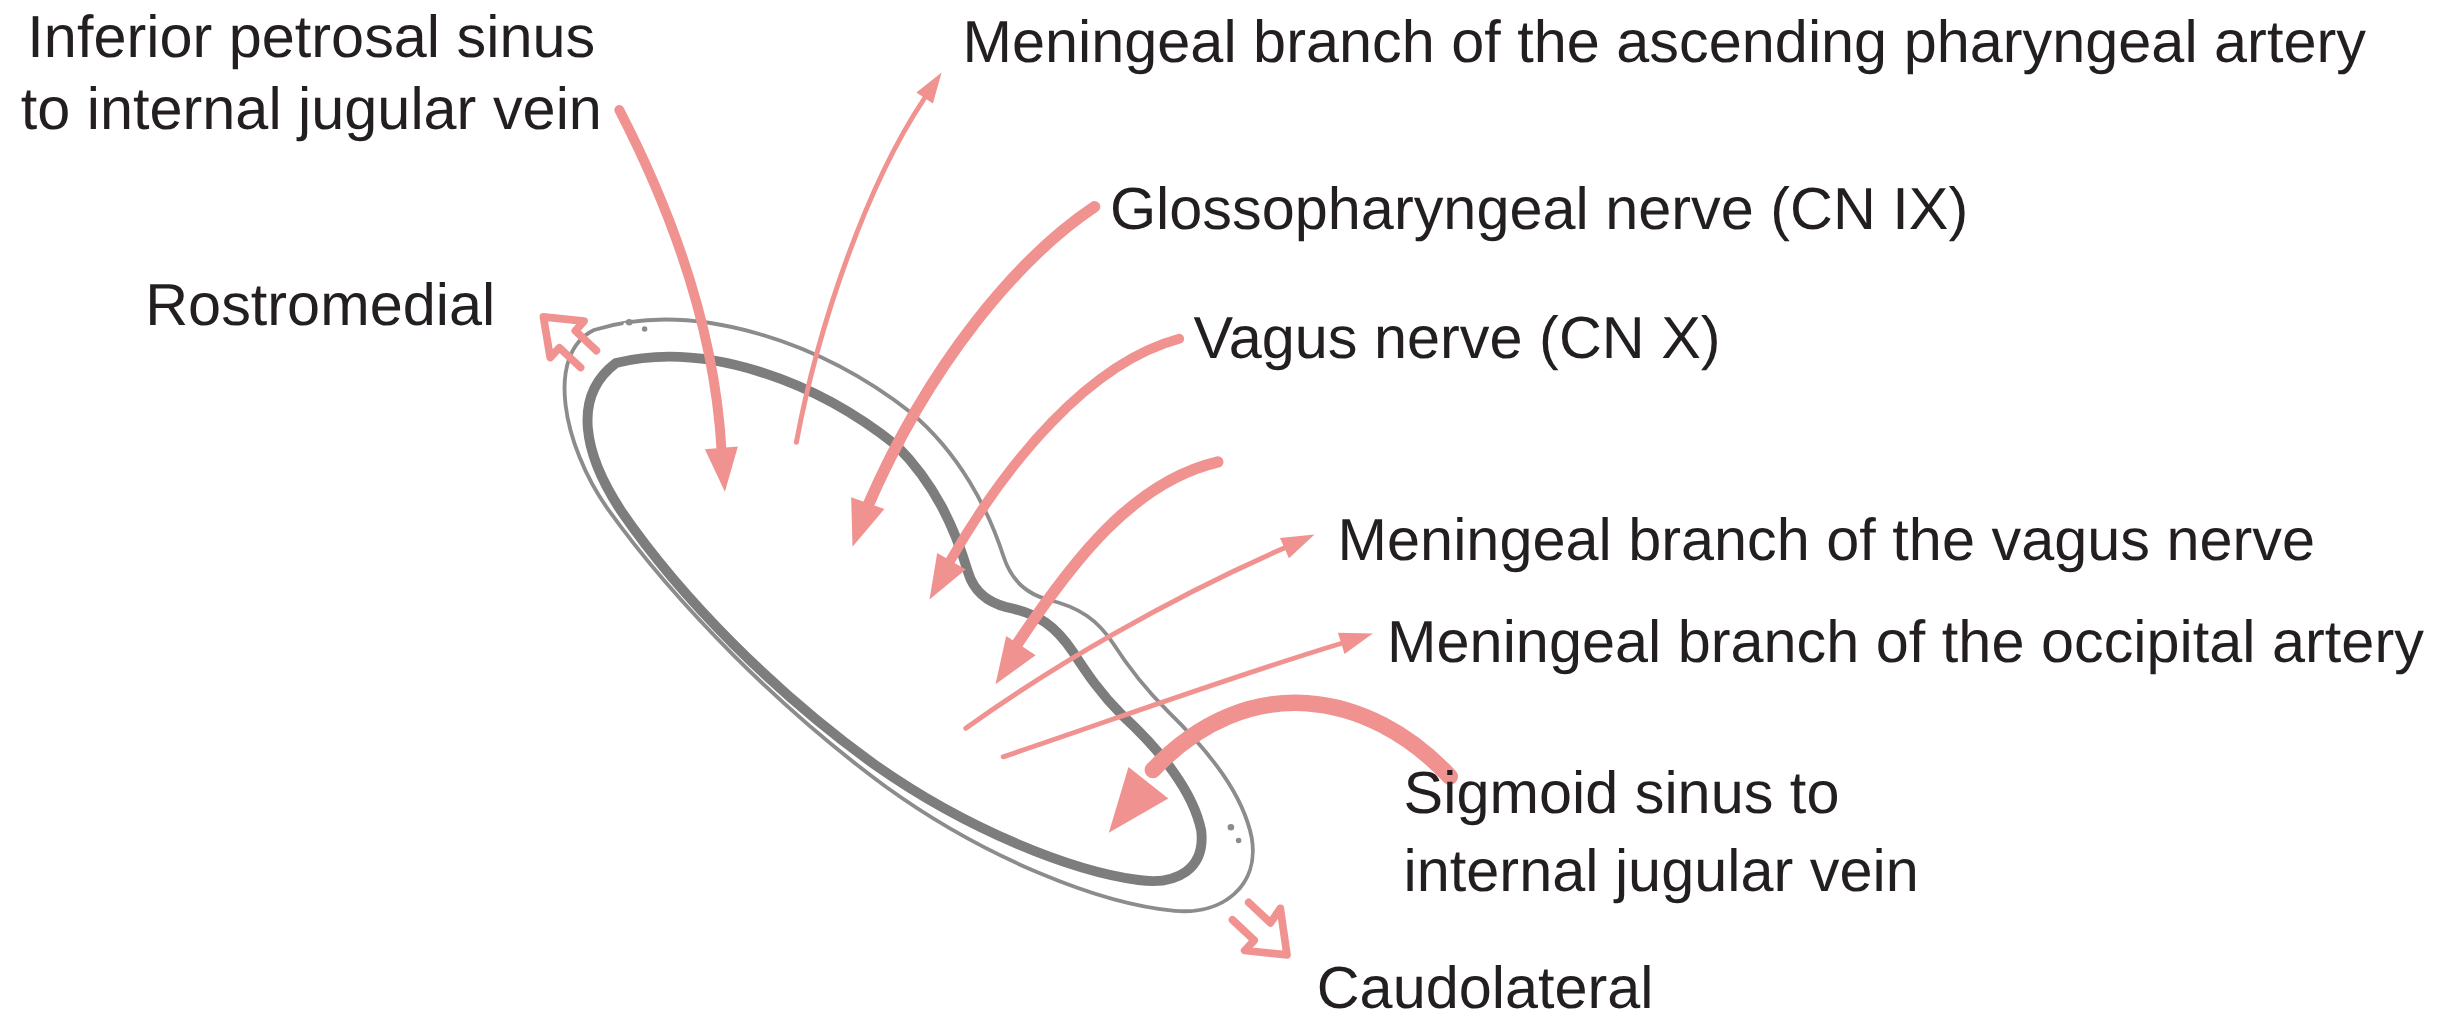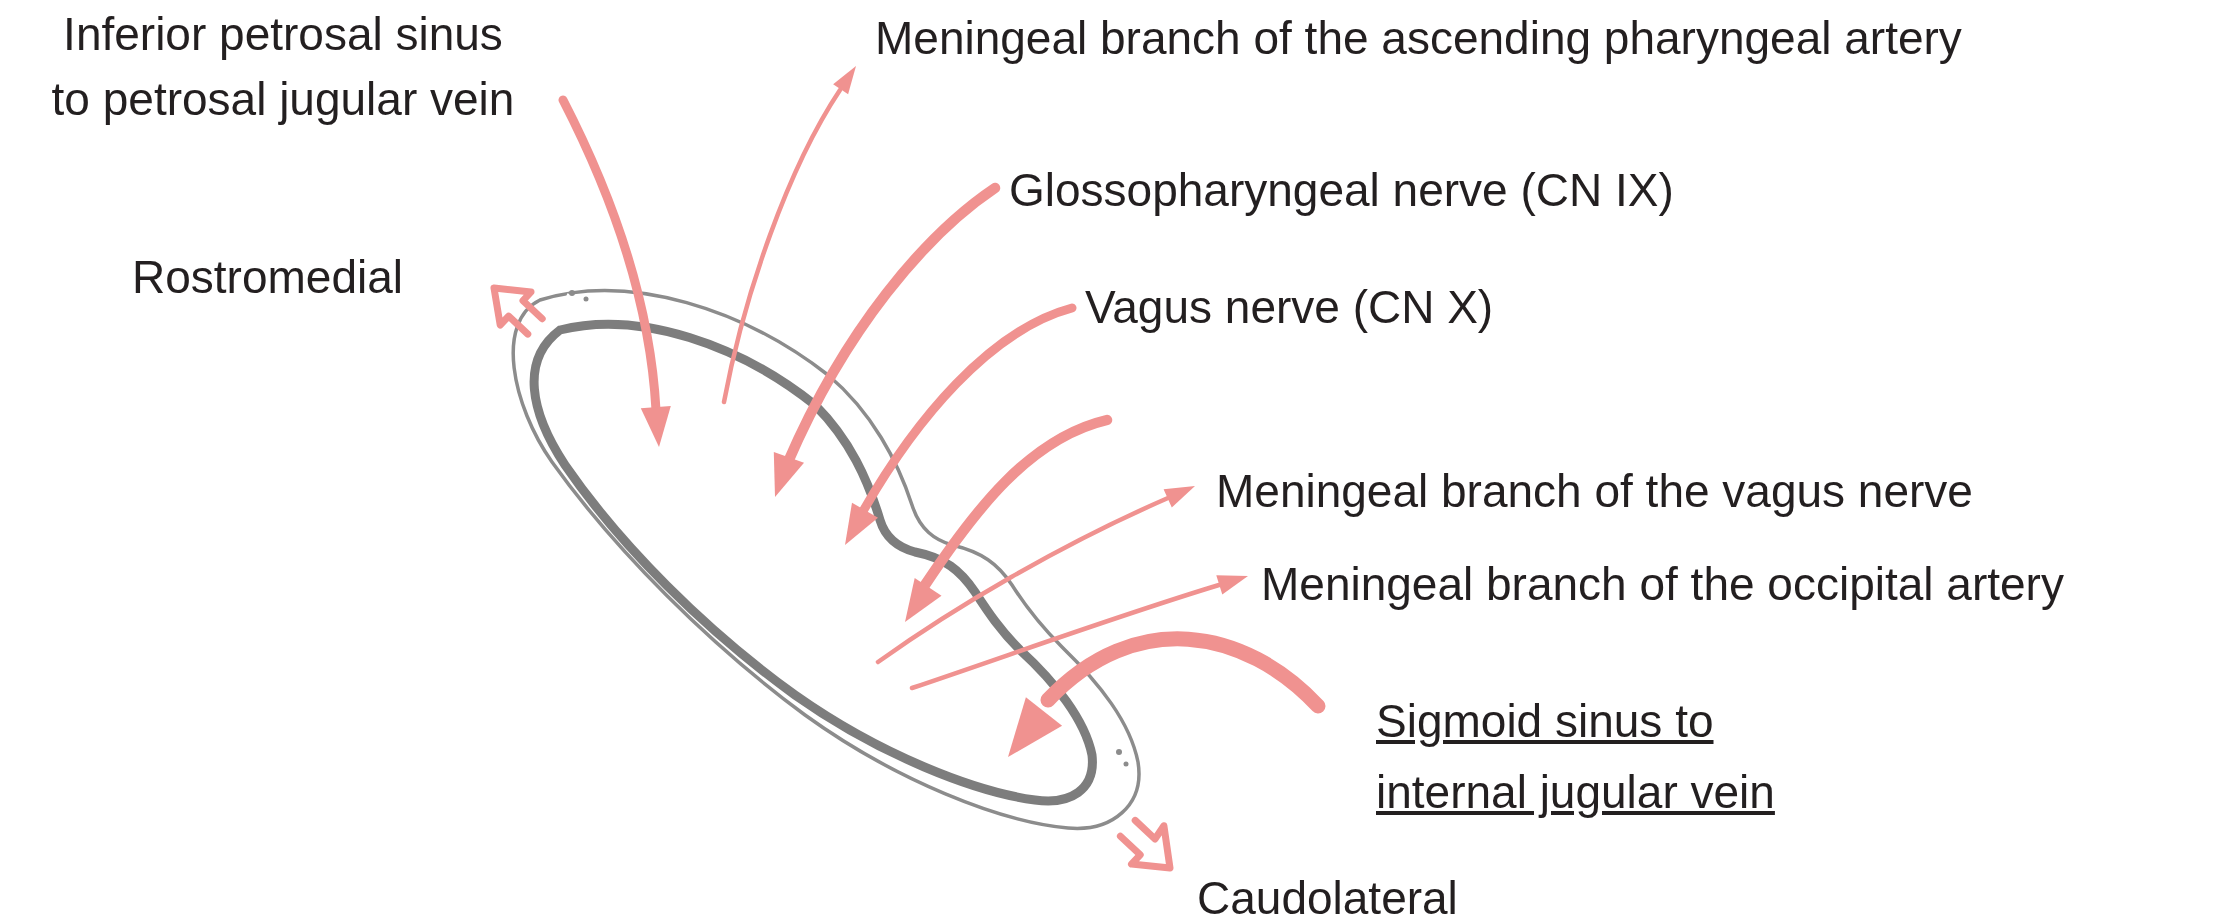--- a/index.html
+++ b/index.html
@@ -14,21 +14,21 @@
     position:relative;
     width:2228px;height:923px;
     background:var(--background);
     overflow:hidden;
     font-family:"Liberation Sans","DejaVu Sans",sans-serif;
     color:var(--text);
   }
   .stage svg{position:absolute;left:0;top:0;}
   .label{
     position:absolute;
-    font-size:46px;
+    font-size:54px;
     line-height:66px;
     white-space:nowrap;
     color:var(--text);
   }
   .label.twoline{white-space:normal;line-height:69px;}
   .label.centered{text-align:center;}
   .arrow{stroke:var(--arrow-pink);fill:none;stroke-linecap:round;}
   .arrow-head{fill:var(--arrow-pink);stroke:none;}
   .outline-arrow{stroke:var(--arrow-pink);fill:none;stroke-width:7;stroke-linejoin:round;stroke-linecap:round;}
   .foramen-outer{stroke:var(--outline-gray);fill:none;stroke-width:3.5;}
@@ -98,35 +98,35 @@
     <path class="arrow" stroke-width="15" d="M 1318 706 C 1245 628, 1135 608, 1048 700"></path>
     <polygon class="arrow-head" points="1008,757 1025.9,697.2 1062.1,725.8"></polygon>
 
     <path class="outline-arrow" d="M 527.8 334.1 L 508.6 316.1 L 500.2 325 L 494 288 L 531 292 L 523 300.7 L 542.2 318.7"></path>
 
     <path class="outline-arrow" d="M 1120.4 836.2 L 1140.2 854.8 L 1131.5 864.1 L 1170 868 L 1163.9 825.7 L 1155 839 L 1135.2 820.4"></path>
   </svg>
 
   <div class="label twoline centered" style="left:8px;top:2px;width:550px;line-height:65px;">
     <span>Inferior petrosal sinus</span><br>
-    <span>to petrosal jugular vein</span>
+    <span>to internal jugular vein</span>
   </div>
 
   <div class="label" style="left:875px;top:5px;">Meningeal branch of the ascending pharyngeal artery</div>
 
   <div class="label" style="left:132px;top:244px;">Rostromedial</div>
 
   <div class="label" style="left:1009px;top:157px;">Glossopharyngeal nerve (CN IX)</div>
 
   <div class="label" style="left:1085px;top:274px;">Vagus nerve (CN X)</div>
 
 
   <div class="label" style="left:1261px;top:551px;">Meningeal branch of the occipital artery</div>
 
   <div class="label" style="left:1216px;top:458px;">Meningeal branch of the vagus nerve</div>
 
-  <div class="label twoline" style="left:1376px;top:686px;line-height:71px;text-decoration:underline;">
+  <div class="label twoline" style="left:1276px;top:686px;line-height:71px;">
     <span>Sigmoid sinus to</span><br>
     <span>internal jugular vein</span>
   </div>
 
   <div class="label" style="left:1197px;top:865px;">Caudolateral</div>
 </div>
 
 </body></html>

